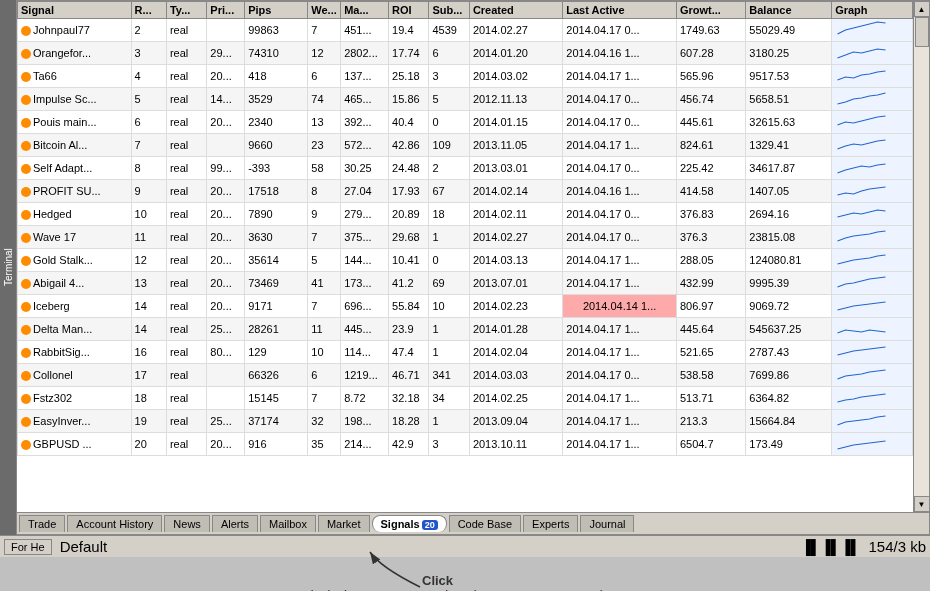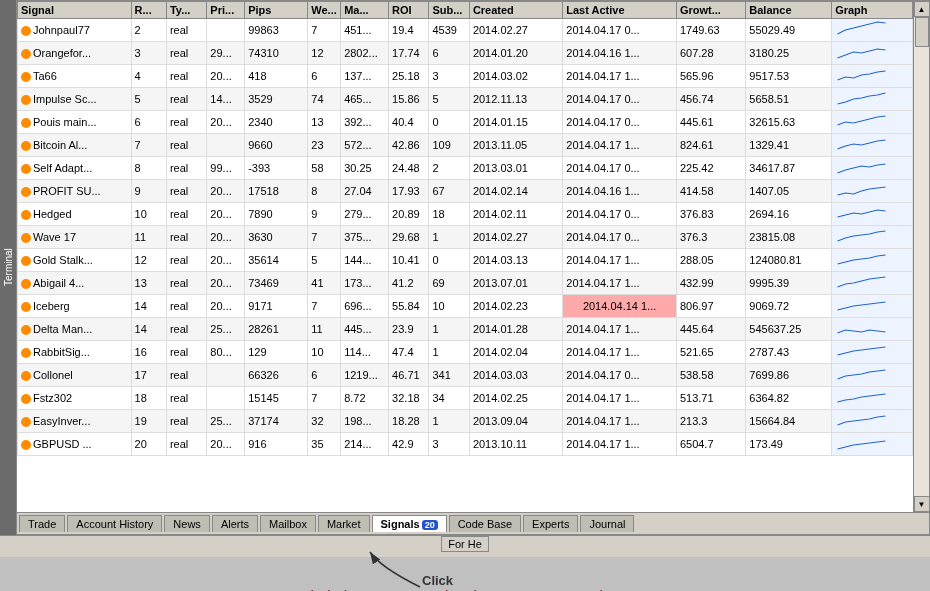--- a/index.html
+++ b/index.html
@@ -158,41 +158,41 @@
       background: #c0bdb5;
       cursor: pointer;
       font-size: 11px;
       margin-right: 2px;
       white-space: nowrap;
     }
 
     .tab.active {
       background: #ffffff;
       font-weight: bold;
+      border-radius: 8px;
     }
 
     .tab .badge {
       background: #2255cc;
       color: white;
       border-radius: 3px;
       padding: 0 3px;
       font-size: 9px;
       margin-left: 2px;
     }
 
     
     .status-bar {
       height: 22px;
       background: #d4d0c8;
       border-top: 1px solid #888;
       display: flex;
       align-items: center;
       padding: 0 4px;
       gap: 8px;
-      flex-direction: column;
     }
 
     .status-btn {
       padding: 1px 6px;
       border: 1px solid #888;
       background: #d4d0c8;
       font-size: 11px;
       cursor: pointer;
     }
 

